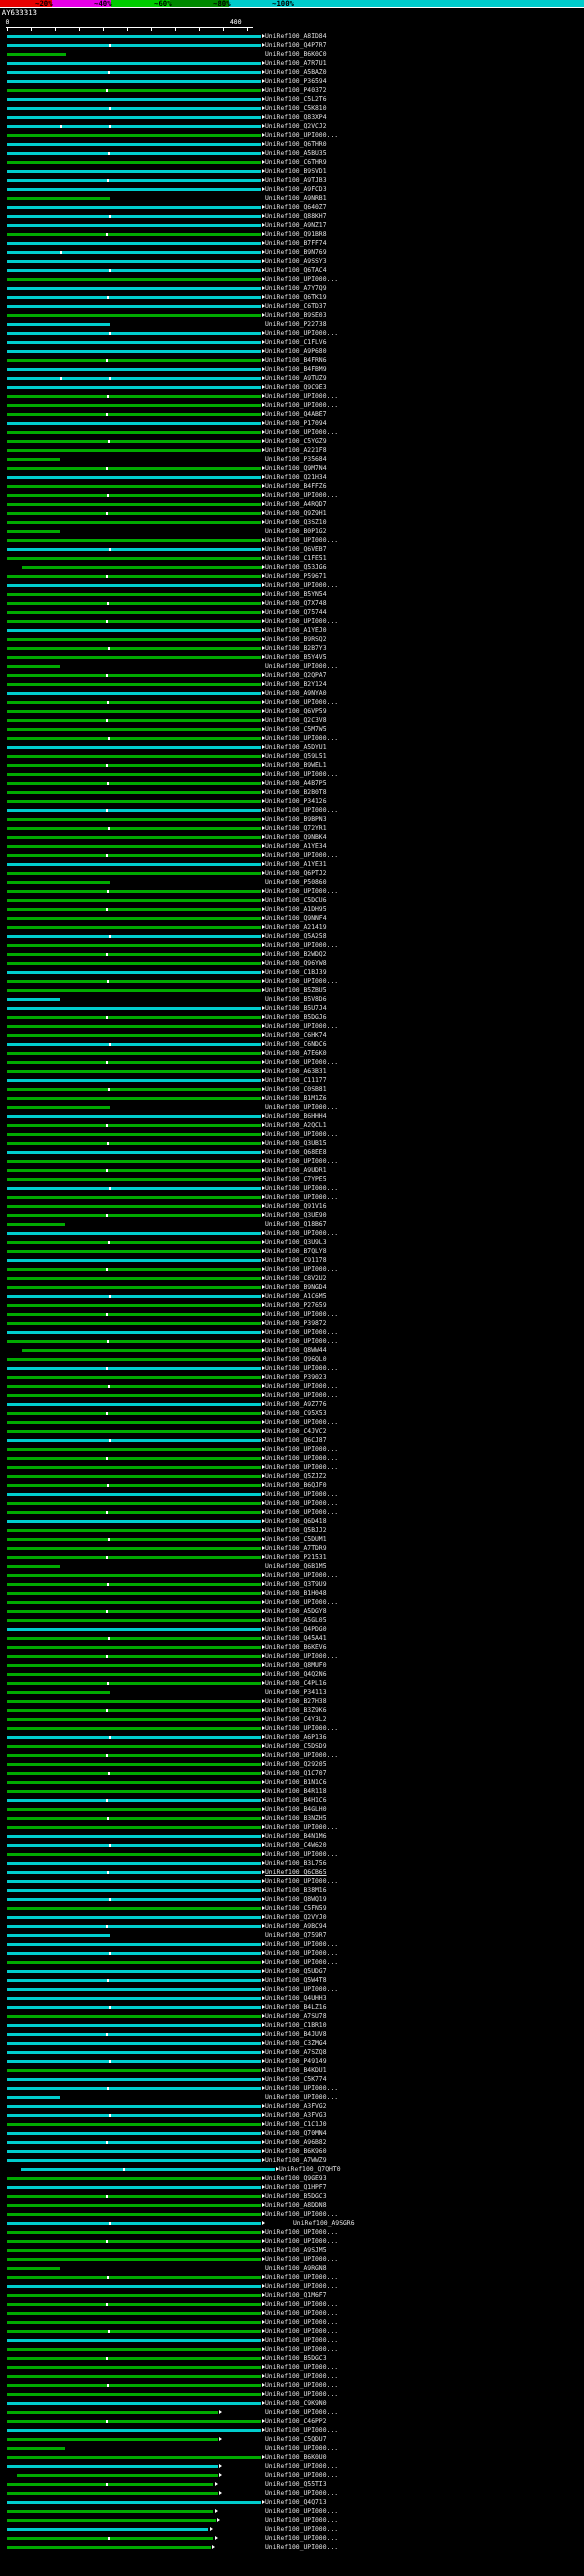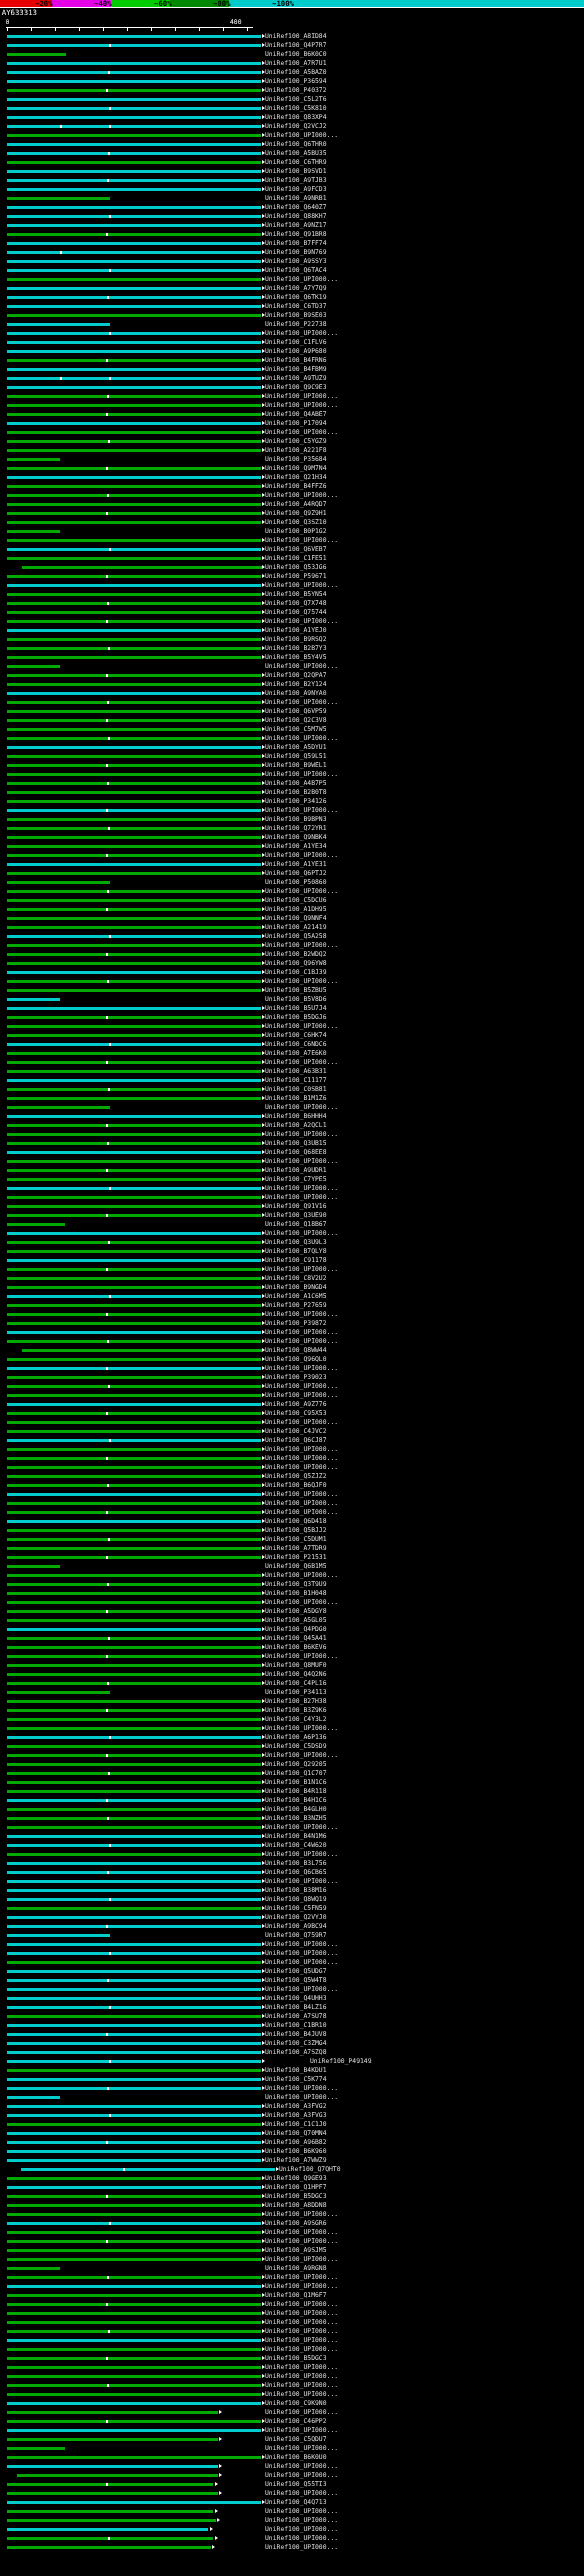--- a/index.html
+++ b/index.html
@@ -1146,21 +1146,21 @@
       </div>
       <div class="row" style="height: 9px;">
         <div class="bar" style="left: 7.3px; width: 254px; top: 3.1px; background: rgb(0, 204, 204);"></div>
         <div class="arrow" style="left: 262px; top: 1.8px;"></div>
         <span class="rlabel" style="line-height: 9px; color: rgb(221, 221, 221);">UniRef100_B3L756</span>
       </div>
       <div class="row" style="height: 9px;">
         <div class="bar" style="left: 7.3px; width: 254px; top: 3.1px; background: rgb(0, 204, 204);"></div>
         <div class="mark" style="left: 107px; top: 3.1px;"></div>
         <div class="arrow" style="left: 262px; top: 1.8px;"></div>
-        <span class="rlabel" style="line-height: 9px; color: rgb(221, 221, 221);">UniRef100_Q6CB65</span>
+        <span class="rlabel" style="line-height: 9px; color: rgb(221, 221, 221); text-decoration: underline;">UniRef100_Q6CB65</span>
       </div>
       <div class="row" style="height: 9px;">
         <div class="bar" style="left: 7.3px; width: 254px; top: 3.1px; background: rgb(0, 204, 204);"></div>
         <div class="arrow" style="left: 262px; top: 1.8px;"></div>
         <span class="rlabel" style="line-height: 9px; color: rgb(221, 221, 221);">UniRef100_UPI000...</span>
       </div>
       <div class="row" style="height: 9px;">
         <div class="bar" style="left: 7.3px; width: 254px; top: 3.1px; background: rgb(0, 204, 204);"></div>
         <div class="arrow" style="left: 262px; top: 1.8px;"></div>
         <span class="rlabel" style="line-height: 9px; color: rgb(221, 221, 221);">UniRef100_B38M16</span>
@@ -1257,21 +1257,21 @@
       </div>
       <div class="row" style="height: 9px;">
         <div class="bar" style="left: 7.3px; width: 254px; top: 3.1px; background: rgb(0, 204, 204);"></div>
         <div class="arrow" style="left: 262px; top: 1.8px;"></div>
         <span class="rlabel" style="line-height: 9px; color: rgb(221, 221, 221);">UniRef100_A7SZQ8</span>
       </div>
       <div class="row" style="height: 9px;">
         <div class="bar" style="left: 7.3px; width: 254px; top: 3.1px; background: rgb(0, 204, 204);"></div>
         <div class="mark" style="left: 109px; top: 3.1px;"></div>
         <div class="arrow" style="left: 262px; top: 1.8px;"></div>
-        <span class="rlabel" style="line-height: 9px; color: rgb(221, 221, 221); padding-left: 45px;">UniRef100_P49149</span>
+        <span class="rlabel" style="line-height: 9px; color: rgb(221, 221, 221);">UniRef100_P49149</span>
       </div>
       <div class="row" style="height: 9px;">
         <div class="bar" style="left: 7.3px; width: 254px; top: 3.1px; background: rgb(0, 170, 0);"></div>
         <div class="arrow" style="left: 262px; top: 1.8px;"></div>
         <span class="rlabel" style="line-height: 9px; color: rgb(221, 221, 221);">UniRef100_B4KDU1</span>
       </div>
       <div class="row" style="height: 9px;">
         <div class="bar" style="left: 7.3px; width: 254px; top: 3.1px; background: rgb(0, 204, 204);"></div>
         <div class="arrow" style="left: 262px; top: 1.8px;"></div>
         <span class="rlabel" style="line-height: 9px; color: rgb(221, 221, 221);">UniRef100_C5K774</span>
@@ -1352,21 +1352,21 @@
       </div>
       <div class="row" style="height: 9px;">
         <div class="bar" style="left: 7.3px; width: 254px; top: 3.1px; background: rgb(0, 170, 0);"></div>
         <div class="arrow" style="left: 262px; top: 1.8px;"></div>
         <span class="rlabel" style="line-height: 9px; color: rgb(221, 221, 221);">UniRef100_UPI000...</span>
       </div>
       <div class="row" style="height: 9px;">
         <div class="bar" style="left: 7.3px; width: 254px; top: 3.1px; background: rgb(0, 204, 204);"></div>
         <div class="mark" style="left: 109px; top: 3.1px;"></div>
         <div class="arrow" style="left: 262px; top: 1.8px;"></div>
-        <span class="rlabel" style="line-height: 9px; color: rgb(221, 221, 221);">UniRef100_A9SGR6</span>
+        <span class="rlabel" style="line-height: 9px; color: rgb(221, 221, 221); padding-left: 28px;">UniRef100_A9SGR6</span>
       </div>
       <div class="row" style="height: 9px;">
         <div class="bar" style="left: 7.3px; width: 254px; top: 3.1px; background: rgb(0, 170, 0);"></div>
         <div class="arrow" style="left: 262px; top: 1.8px;"></div>
         <span class="rlabel" style="line-height: 9px; color: rgb(221, 221, 221);">UniRef100_UPI000...</span>
       </div>
       <div class="row" style="height: 9px;">
         <div class="bar" style="left: 7.3px; width: 254px; top: 3.1px; background: rgb(0, 170, 0);"></div>
         <div class="mark" style="left: 106px; top: 3.1px;"></div>
         <div class="arrow" style="left: 262px; top: 1.8px;"></div>

